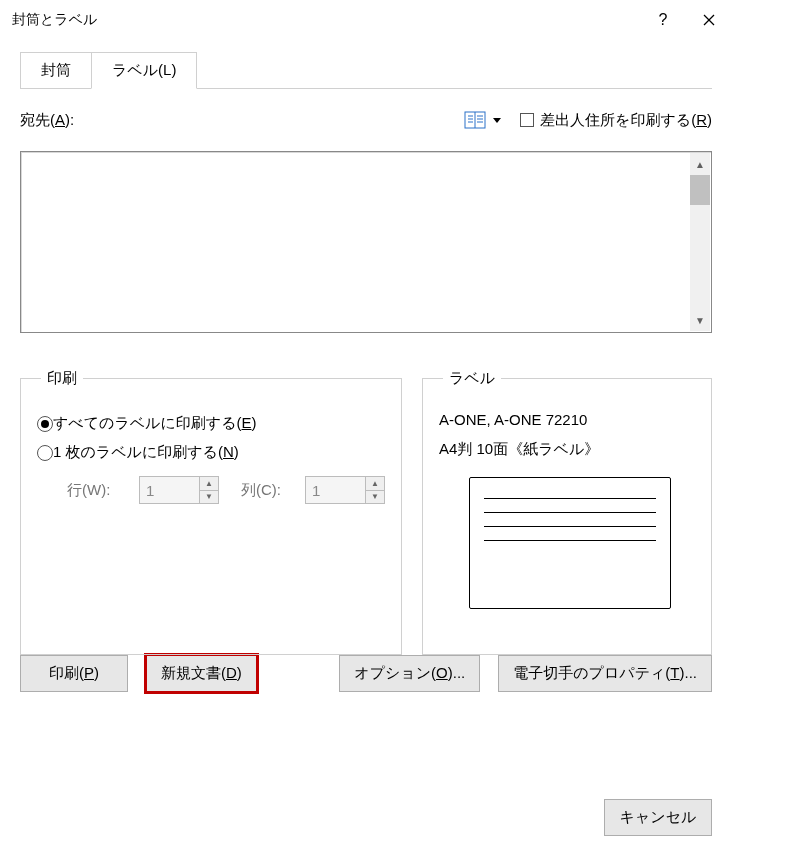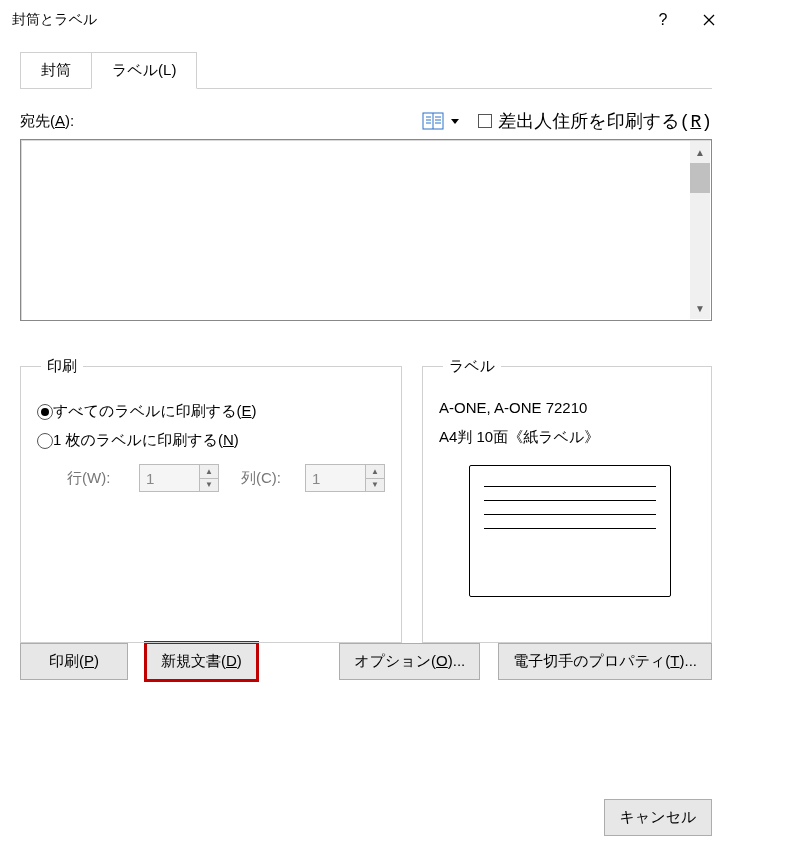--- a/index.html
+++ b/index.html
@@ -69,21 +69,21 @@
   }
 
   .content {
     padding: 20px 20px 0 20px;
     box-sizing: border-box;
   }
 
   .addr-row {
     display: flex;
     align-items: center;
-    margin-bottom: 6px;
+    margin-bottom: 20px;
   }
   .addr-label { font-size: 15px; }
   .addr-label .ul { text-decoration: underline; }
   .addr-row .spacer { flex: 1; }
 
   .addr-icon {
     display: inline-flex;
     align-items: center;
     padding: 2px 4px;
     margin-right: 14px;
@@ -94,21 +94,21 @@
     display: inline-flex;
     align-items: center;
     gap: 6px;
   }
   .checkbox-box {
     width: 14px; height: 14px;
     border: 1px solid #555;
     background: #fff;
     box-sizing: border-box;
   }
-  .checkbox-group .lbl { font-size: 18px; font-family: Liberation Mono, monospace; }
+  .checkbox-group .lbl { font-size: 15px; }
   .checkbox-group .ul { text-decoration: underline; }
 
   .addr-textarea-wrap {
     position: relative;
     border: 1px solid #888;
     height: 180px;
     background: #ffffff;
     box-shadow: inset 1px 1px 0 #d8d8d8;
   }
   .addr-textarea {

